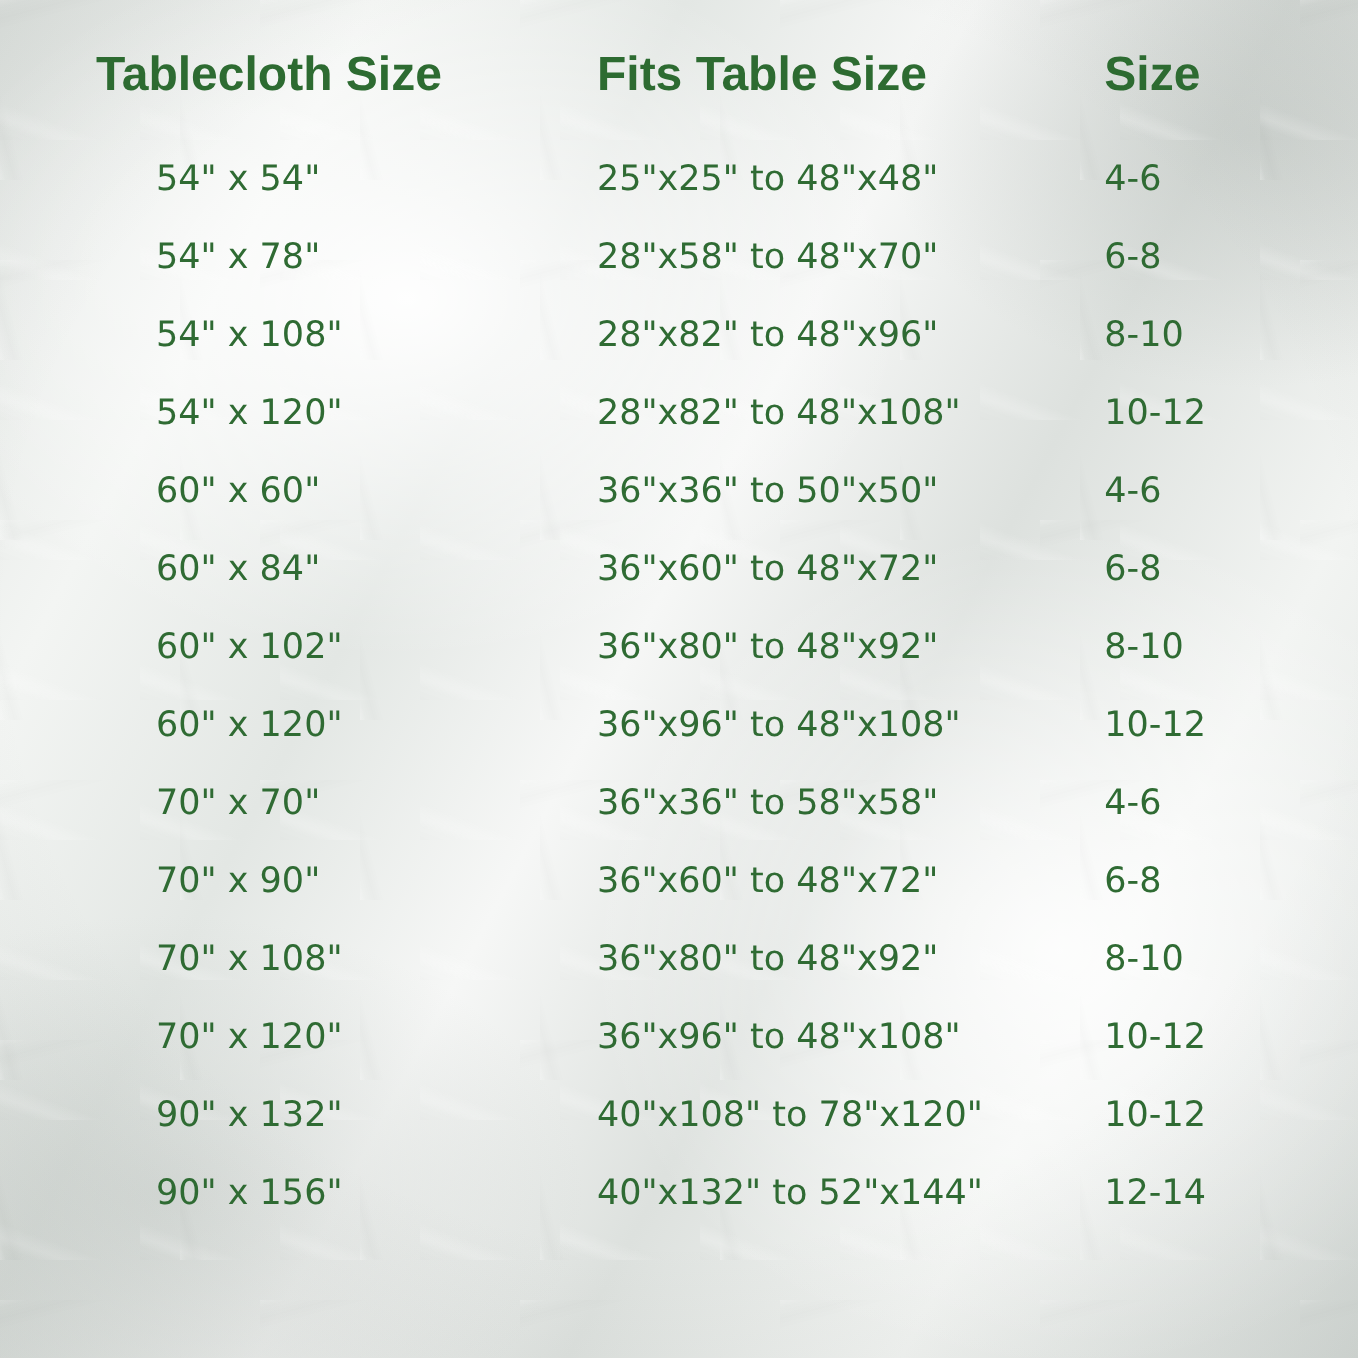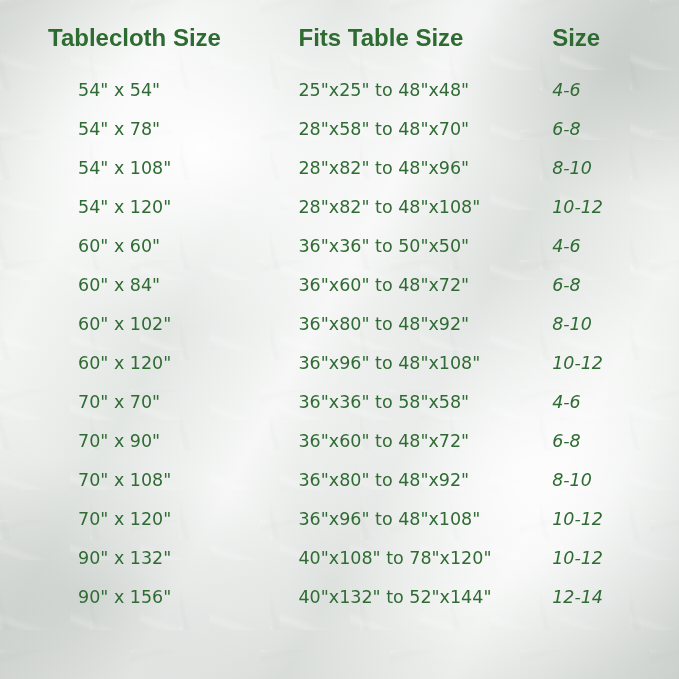--- a/index.html
+++ b/index.html
@@ -83,21 +83,21 @@
     padding: 9.5px 0;
     text-align: left;
     white-space: nowrap;
   }
   .col-a { width: 40%; padding-left: 78px !important; }
   .col-b { width: 40%; margin-left: 20px; }
   .col-c { width: 20%; }
   th.col-a { padding-left: 48px !important; }
   th.col-b { padding-left: 0; }
   th.col-c { padding-left: 6px; }
-  td.col-c { padding-left: 8px; font-style: italic; }
+  td.col-c { padding-left: 8px; }
 </style>
 </head>
 <body>
 
 <div class="poster">
   <div class="texture"></div>
   <div class="vignette"></div>
 
   <div class="content">
 

